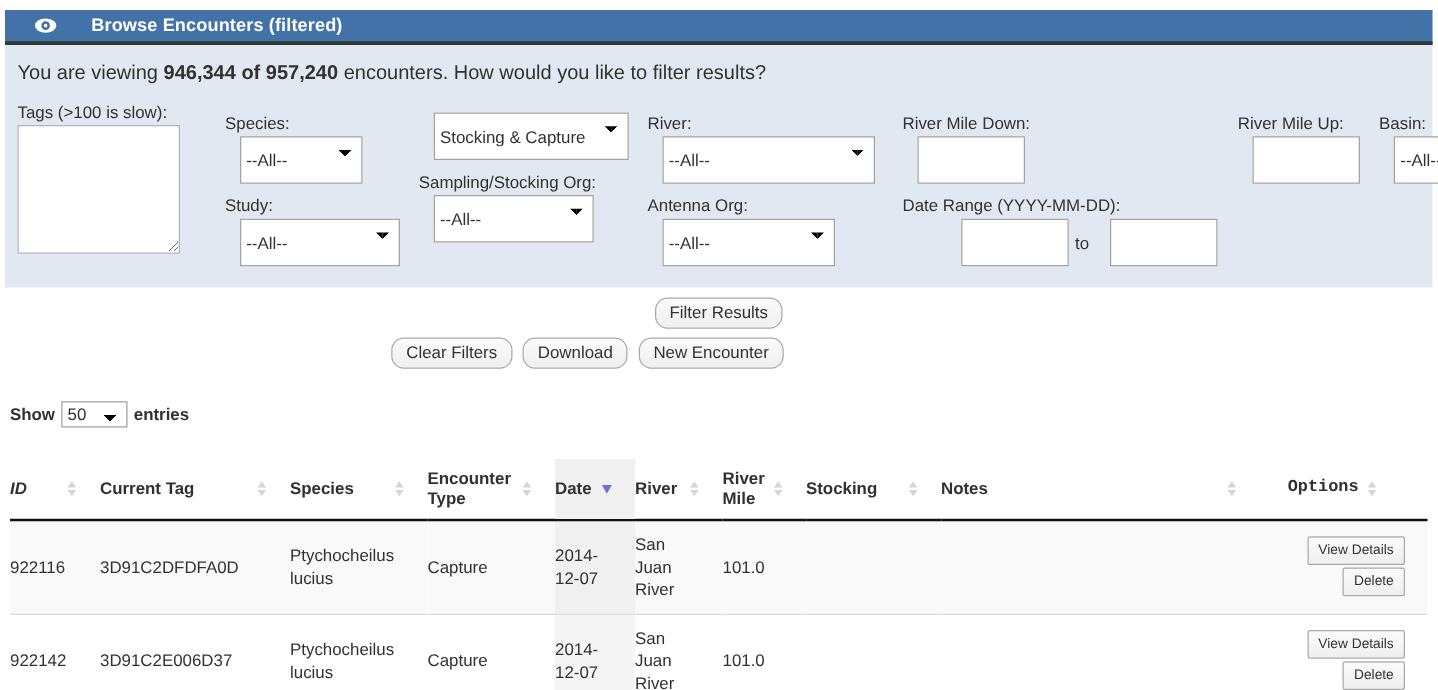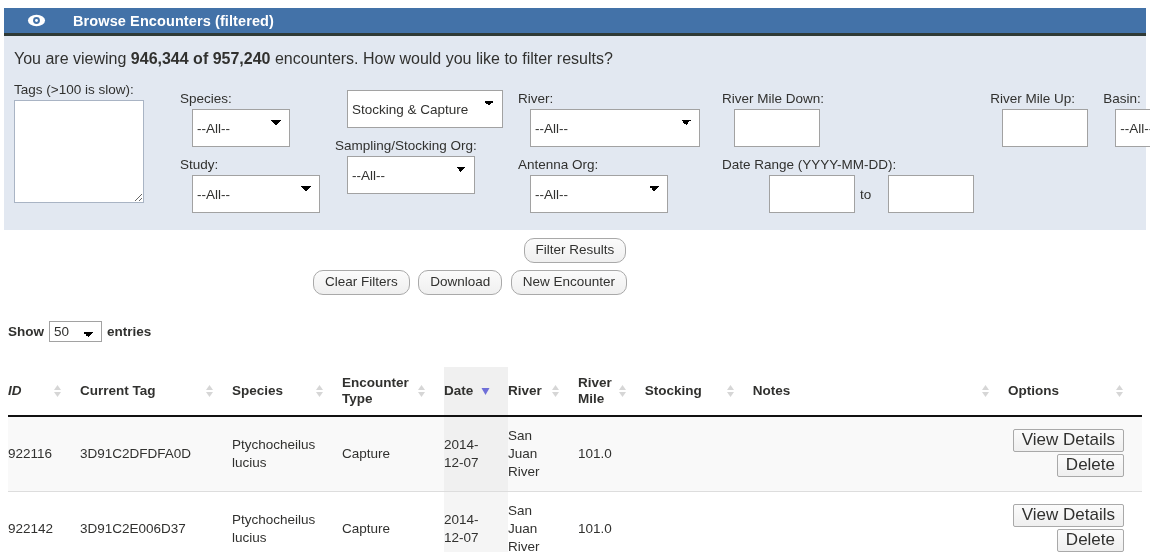--- a/index.html
+++ b/index.html
@@ -241,25 +241,25 @@
   .c-river { width: 52px; }
   .c-rmile { width: 48px; }
   .c-ant   { width: 90px; }
   .c-notes { width: auto; }
   .c-opt   { width: 116px; }
 
   td.c-opt { text-align: right; padding-right: 9px; }
   .opt-btns { display: inline-flex; flex-direction: column; align-items: flex-end; }
   .opt-btns .btn {
     padding: 3px 8px 4px 8px;
-    font-size: 17px;
+    font-size: 11px;
     border-radius: 2px;
     margin-bottom: 2px;
   }
-  th.c-opt .th-inner { justify-content: space-between; }
+  th.c-opt .th-inner { justify-content: center; font-family: Liberation Mono, monospace; }
   th.c-opt { padding-right: 9px; }
 </style>
 </head>
 <body>
 
 <div class="panel">
 
   <div class="panel-head">
     <svg class="eye-icon" viewBox="0 0 20 20">
       <ellipse cx="10" cy="10" rx="9" ry="6" fill="#ffffff"></ellipse>

